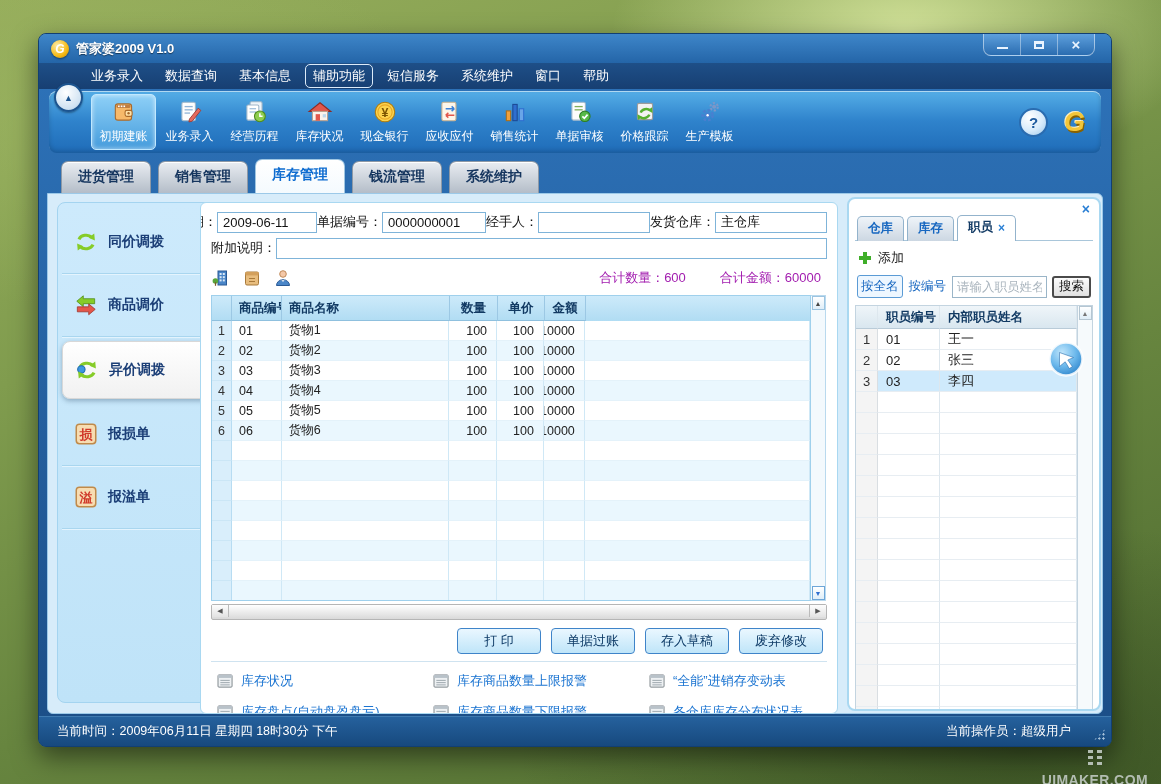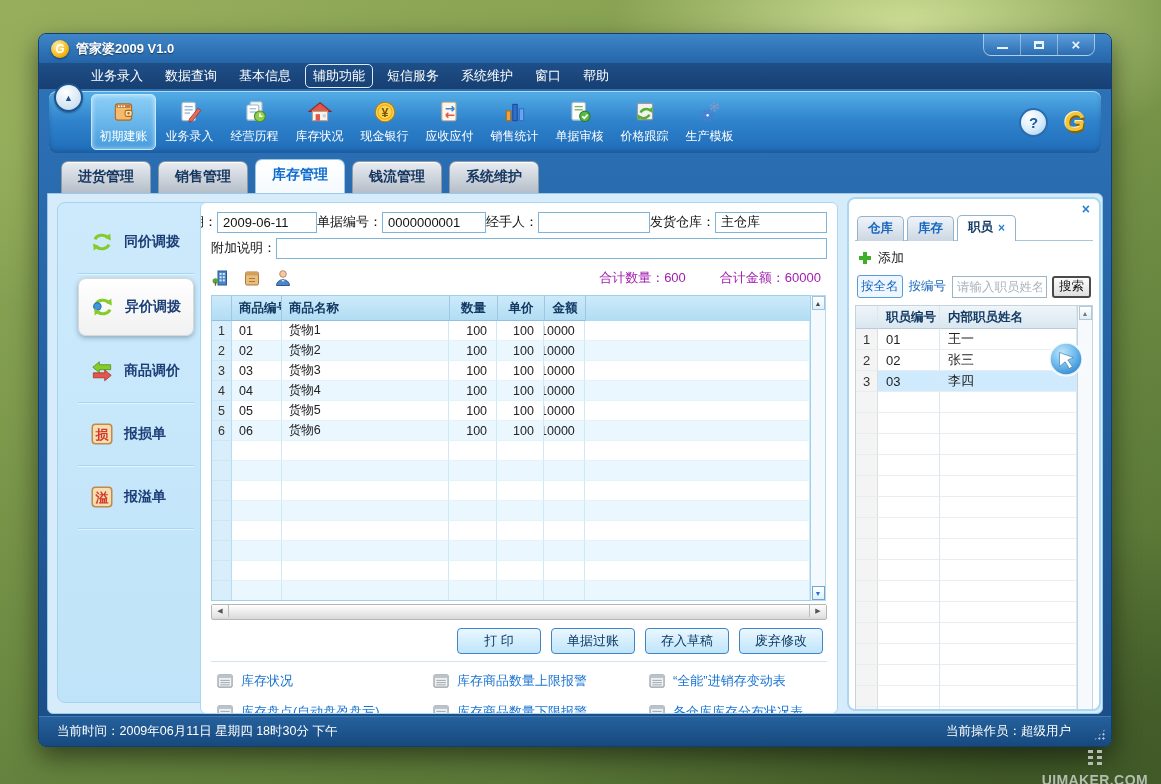--- a/index.html
+++ b/index.html
@@ -64,21 +64,21 @@
   .tab{padding:6px 16px 7px;background:linear-gradient(#e9edf2,#b4bdc8);border:1px solid #8e99a6;
     border-bottom:none;border-radius:7px 7px 0 0;font-size:14px;font-weight:bold;color:#15355e;
     box-shadow:inset 0 1px 0 #fff;cursor:default;}
   .tab.active{background:linear-gradient(#ffffff,#f4fafe);color:#0e6cd0;padding-bottom:9px;border-color:#9fc6e2;}
   
   .content{position:absolute;left:8px;top:159px;width:1056px;height:521px;
     background:#d7ecfa;border:1px solid #9cc9e8;border-radius:0 6px 6px 6px;box-sizing:border-box;}
   
   .sidebar{position:absolute;left:9px;top:8px;width:158px;bottom:10px;
     background:linear-gradient(#cdeafc,#bfe3f8);border:1px solid #a4d4f0;border-radius:8px;
-    padding:8px 20px;box-sizing:border-box;}
+    padding:8px 4px;box-sizing:border-box;}
   .side-item{height:62px;display:flex;align-items:center;gap:9px;padding-left:11px;
     border-bottom:1px solid #a9d6ef;box-shadow:0 1px 0 #e4f4fe;color:#1c3f77;
     font-size:14px;font-weight:bold;cursor:default;}
   .side-item.active{background:linear-gradient(#ffffff,#f1f1f1);border:1px solid #d8d8d8;
     border-radius:8px;box-shadow:0 2px 5px rgba(50,80,110,.4);height:56px;margin:4px 0;}
   .sicon{width:26px;height:26px;flex:0 0 26px;}
   .sicon svg{width:100%;height:100%;}
   
   .main{position:absolute;left:152px;top:8px;width:638px;height:512px;background:#fff;
     border:1px solid #a9d8f1;border-radius:6px;box-sizing:border-box;padding:8px 10px 6px;overflow:hidden;}
@@ -327,36 +327,36 @@
     <div class="sidebar" id="sidebar">
         <div class="side-item">
           <span class="sicon"><svg viewBox="0 0 24 24">
               <path d="M5.5 9.5 a7 5.5 0 0 1 12 -1.8" fill="none" stroke="#86cc28" stroke-width="2.8"></path>
               <polygon points="19.6,4.2 20.2,10.6 14.4,8" fill="#86cc28"></polygon>
               <path d="M18.5 14.5 a7 5.5 0 0 1 -12 1.8" fill="none" stroke="#86cc28" stroke-width="2.8"></path>
               <polygon points="4.4,19.8 3.8,13.4 9.6,16" fill="#86cc28"></polygon>
             </svg></span>
           <span class="slabel">同价调拨</span>
         </div>
+        <div class="side-item">
+          <span class="sicon"><svg viewBox="0 0 24 24">
+              <path d="M3.5 8.5 L9.5 3.5 V6.2 H20 V10.8 H9.5 V13.5 Z" fill="#86cc28" stroke="#4d8a12" stroke-width=".7"></path>
+              <path d="M20.5 16 L14.5 11 V13.7 H4 V18.3 H14.5 V21 Z" fill="#e4564a" stroke="#9c2f26" stroke-width=".7"></path>
+            </svg></span>
+          <span class="slabel">商品调价</span>
+        </div>
         <div class="side-item active">
           <span class="sicon"><svg viewBox="0 0 24 24">
               <path d="M5.5 9.5 a7 5.5 0 0 1 12 -1.8" fill="none" stroke="#86cc28" stroke-width="2.8"></path>
               <polygon points="19.6,4.2 20.2,10.6 14.4,8" fill="#86cc28"></polygon>
               <circle cx="6.8" cy="11.5" r="3.4" fill="#3c96e0" stroke="#1d6bb0"></circle>
               <path d="M18.5 14.5 a7 5.5 0 0 1 -12 1.8" fill="none" stroke="#86cc28" stroke-width="2.8"></path>
               <polygon points="4.4,19.8 3.8,13.4 9.6,16" fill="#86cc28"></polygon>
             </svg></span>
           <span class="slabel">异价调拨</span>
-        </div>
-        <div class="side-item">
-          <span class="sicon"><svg viewBox="0 0 24 24">
-              <path d="M3.5 8.5 L9.5 3.5 V6.2 H20 V10.8 H9.5 V13.5 Z" fill="#86cc28" stroke="#4d8a12" stroke-width=".7"></path>
-              <path d="M20.5 16 L14.5 11 V13.7 H4 V18.3 H14.5 V21 Z" fill="#e4564a" stroke="#9c2f26" stroke-width=".7"></path>
-            </svg></span>
-          <span class="slabel">商品调价</span>
         </div>
         <div class="side-item">
           <span class="sicon"><svg viewBox="0 0 24 24">
               <rect x="3" y="3" width="18" height="18" rx="3" fill="#f7ddb2" stroke="#c08a4a" stroke-width="1.4"></rect>
               <text x="12" y="16.8" text-anchor="middle" font-size="12" font-weight="bold" fill="#d03a2b">损</text>
             </svg></span>
           <span class="slabel">报损单</span>
         </div>
         <div class="side-item">
           <span class="sicon"><svg viewBox="0 0 24 24">

